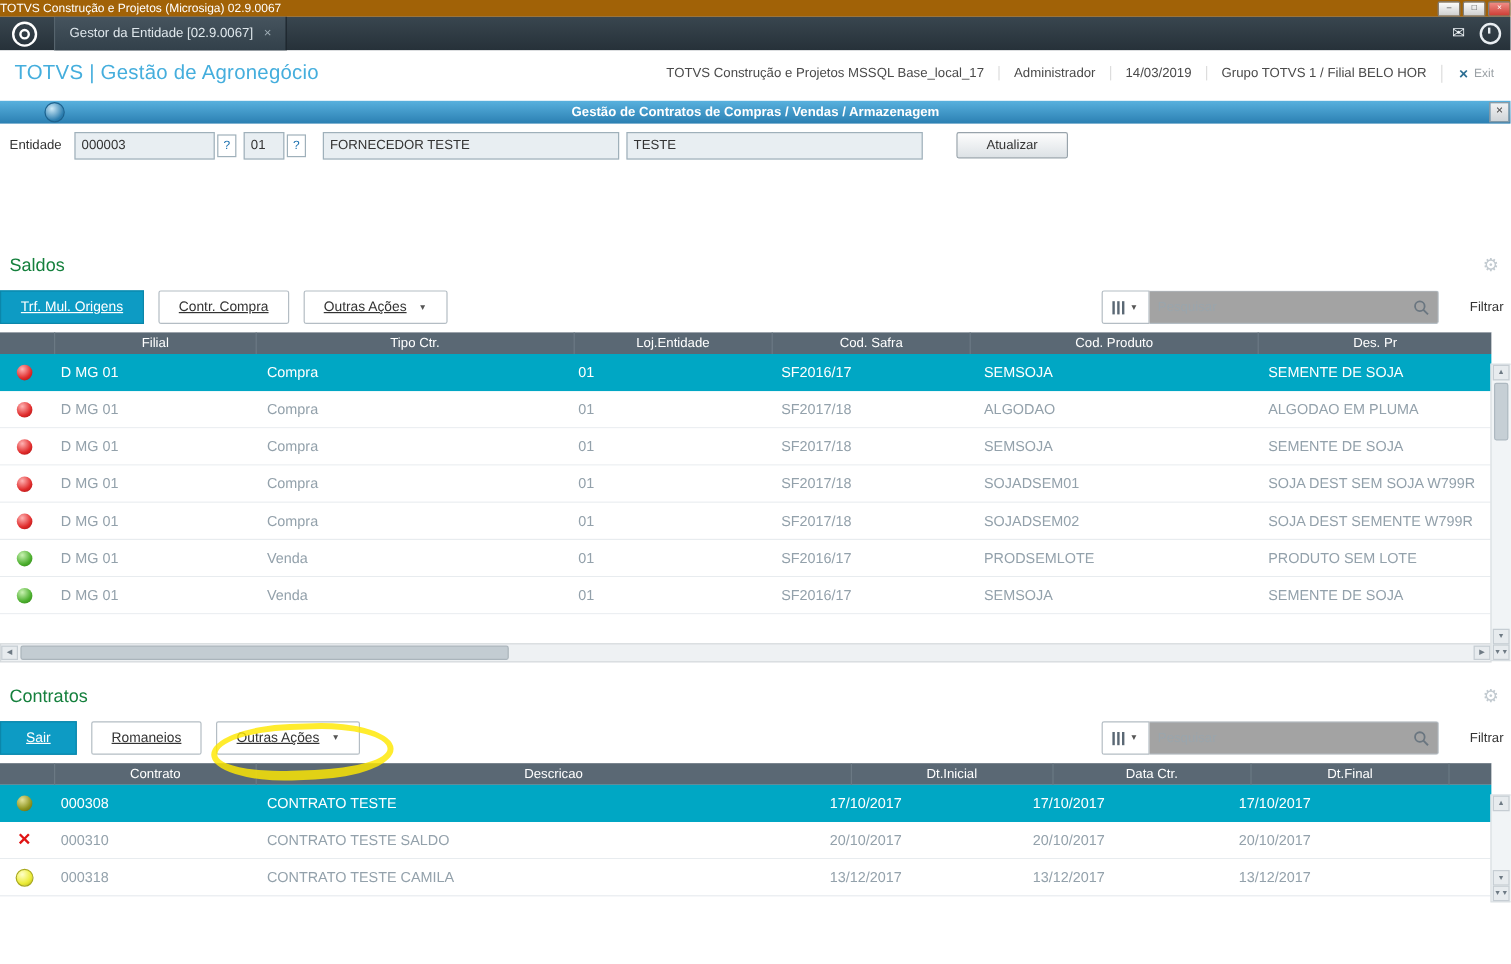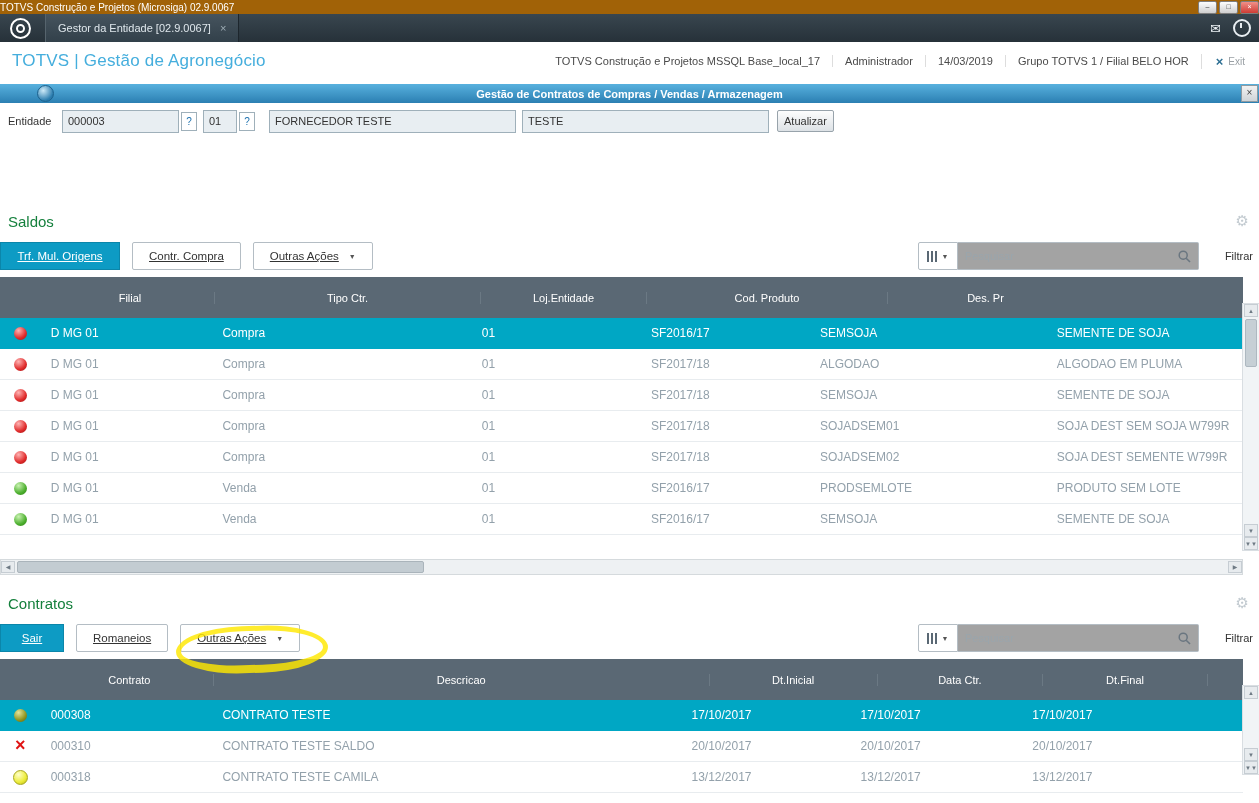--- a/index.html
+++ b/index.html
@@ -42,21 +42,21 @@
 
   
   .form-row{height:36px;display:flex;align-items:center;padding:0 8px;}
   .form-label{font-size:11px;color:#333;width:44px;}
   .tinput{height:21px;background:#e8eef2;border:1px solid #9fb0ba;font-size:11px;color:#333;padding:0 5px;font-family:inherit;}
   .in-code{width:105px;margin-left:10px;}
   .in-store{width:22px;margin-left:6px;}
   .in-name{width:235px;margin-left:14px;}
   .in-short{width:235px;margin-left:6px;}
   .lookup-btn{width:16px;height:19px;background:#fff;border:1px solid #9fb0ba;color:#1a6fae;font-size:10px;text-align:center;margin-left:2px;padding:0;cursor:pointer;}
-  .btn-atualizar{height:22px;padding:0 6px;background:linear-gradient(#fdfdfd,#dde2e6);border:1px solid #98a3ab;font-size:11px;color:#333;margin-left:8px;border-radius:2px;font-family:inherit;}
+  .btn-atualizar{height:22px;padding:0 24px;background:linear-gradient(#fdfdfd,#dde2e6);border:1px solid #98a3ab;font-size:11px;color:#333;margin-left:28px;border-radius:2px;font-family:inherit;}
 
   .spacer-1{height:70px;}
 
   
   .section-head{height:24px;display:flex;align-items:center;padding:0 10px 0 8px;}
   .section-title{font-size:15px;color:#15803d;text-align:center;}
   .gear{margin-left:auto;color:#c2cad0;font-size:15px;cursor:pointer;}
 
   
   .toolbar{height:30px;margin-top:8px;display:flex;align-items:center;position:relative;overflow:visible;}
@@ -73,21 +73,21 @@
   .search-input{border:none;outline:none;flex:1;font-size:11px;padding:0 7px;color:#333;font-family:inherit;background:transparent;}
   .search-input::placeholder{color:#9aa5ac;}
   .mag{margin-right:7px;display:flex;}
   .filtrar{font-size:11px;color:#333;margin:0 6px 0 26px;cursor:pointer;white-space:nowrap;}
 
   .marker{position:absolute;left:176px;top:3px;width:142px;height:34px;border:5px solid rgba(255,232,0,.82);border-bottom-width:8px;border-radius:48%/55%;transform:rotate(-2deg);pointer-events:none;z-index:3;}
 
   
   .grid-wrap{display:flex;margin-top:6px;}
   .grid-main{width:1243px;}
-  .grid-header{display:flex;background:#5a6874;height:41px;align-items:center;}
+  .grid-header{display:flex;background:#5a6874;height:18px;}
   .gh-cell{color:#fff;font-size:11px;display:flex;align-items:center;justify-content:center;border-right:1px solid #6b7984;overflow:hidden;white-space:nowrap;cursor:pointer;}
   .grid-row{display:flex;height:30px;border-bottom:1px solid #e8ecef;background:#fff;align-items:center;font-size:12px;color:#93a1ab;cursor:pointer;}
   .grid-row.selected{background:#00a7c4;color:#fff;border-bottom-color:#00a7c4;}
   .gc{padding:0 10px;overflow:hidden;white-space:nowrap;height:30px;display:flex;align-items:center;}
   .status-cell{justify-content:center;padding:0;}
   .s-c0{width:45px;} .s-c1{width:168px;} .s-c2{width:265px;} .s-c3{width:165px;} .s-c4{width:165px;} .s-c5{width:240px;} .s-c6{width:195px;border-right:none;}
   .k-c0{width:45px;} .k-c1{width:168px;} .k-c2{width:497px;} .k-c3{width:165px;} .k-c4{width:168px;} .k-c5{width:165px;} .k-c6{width:35px;border-right:none;}
   .grid-spacer{height:24px;background:#fff;}
 
   .ball{width:13px;height:13px;border-radius:50%;display:inline-block;}
@@ -207,20 +207,21 @@
     </div>
   </div>
 
   <div class="grid-wrap">
     <div class="grid-main">
       <div class="grid-header">
         <div class="gh-cell s-c0"></div>
         <div class="gh-cell s-c1">Filial</div>
         <div class="gh-cell s-c2">Tipo Ctr.</div>
         <div class="gh-cell s-c3">Loj.Entidade</div>
+        <div class="gh-cell s-c4">Cod. Safra</div>
         <div class="gh-cell s-c5">Cod. Produto</div>
         <div class="gh-cell s-c6">Des. Pr</div>
       </div>
 
       <div class="grid-row selected">
         <div class="gc s-c0 status-cell">
             <span class="ball st-red"></span>
           </div>
         <div class="gc s-c1">D MG 01</div>
         <div class="gc s-c2">Compra</div>

